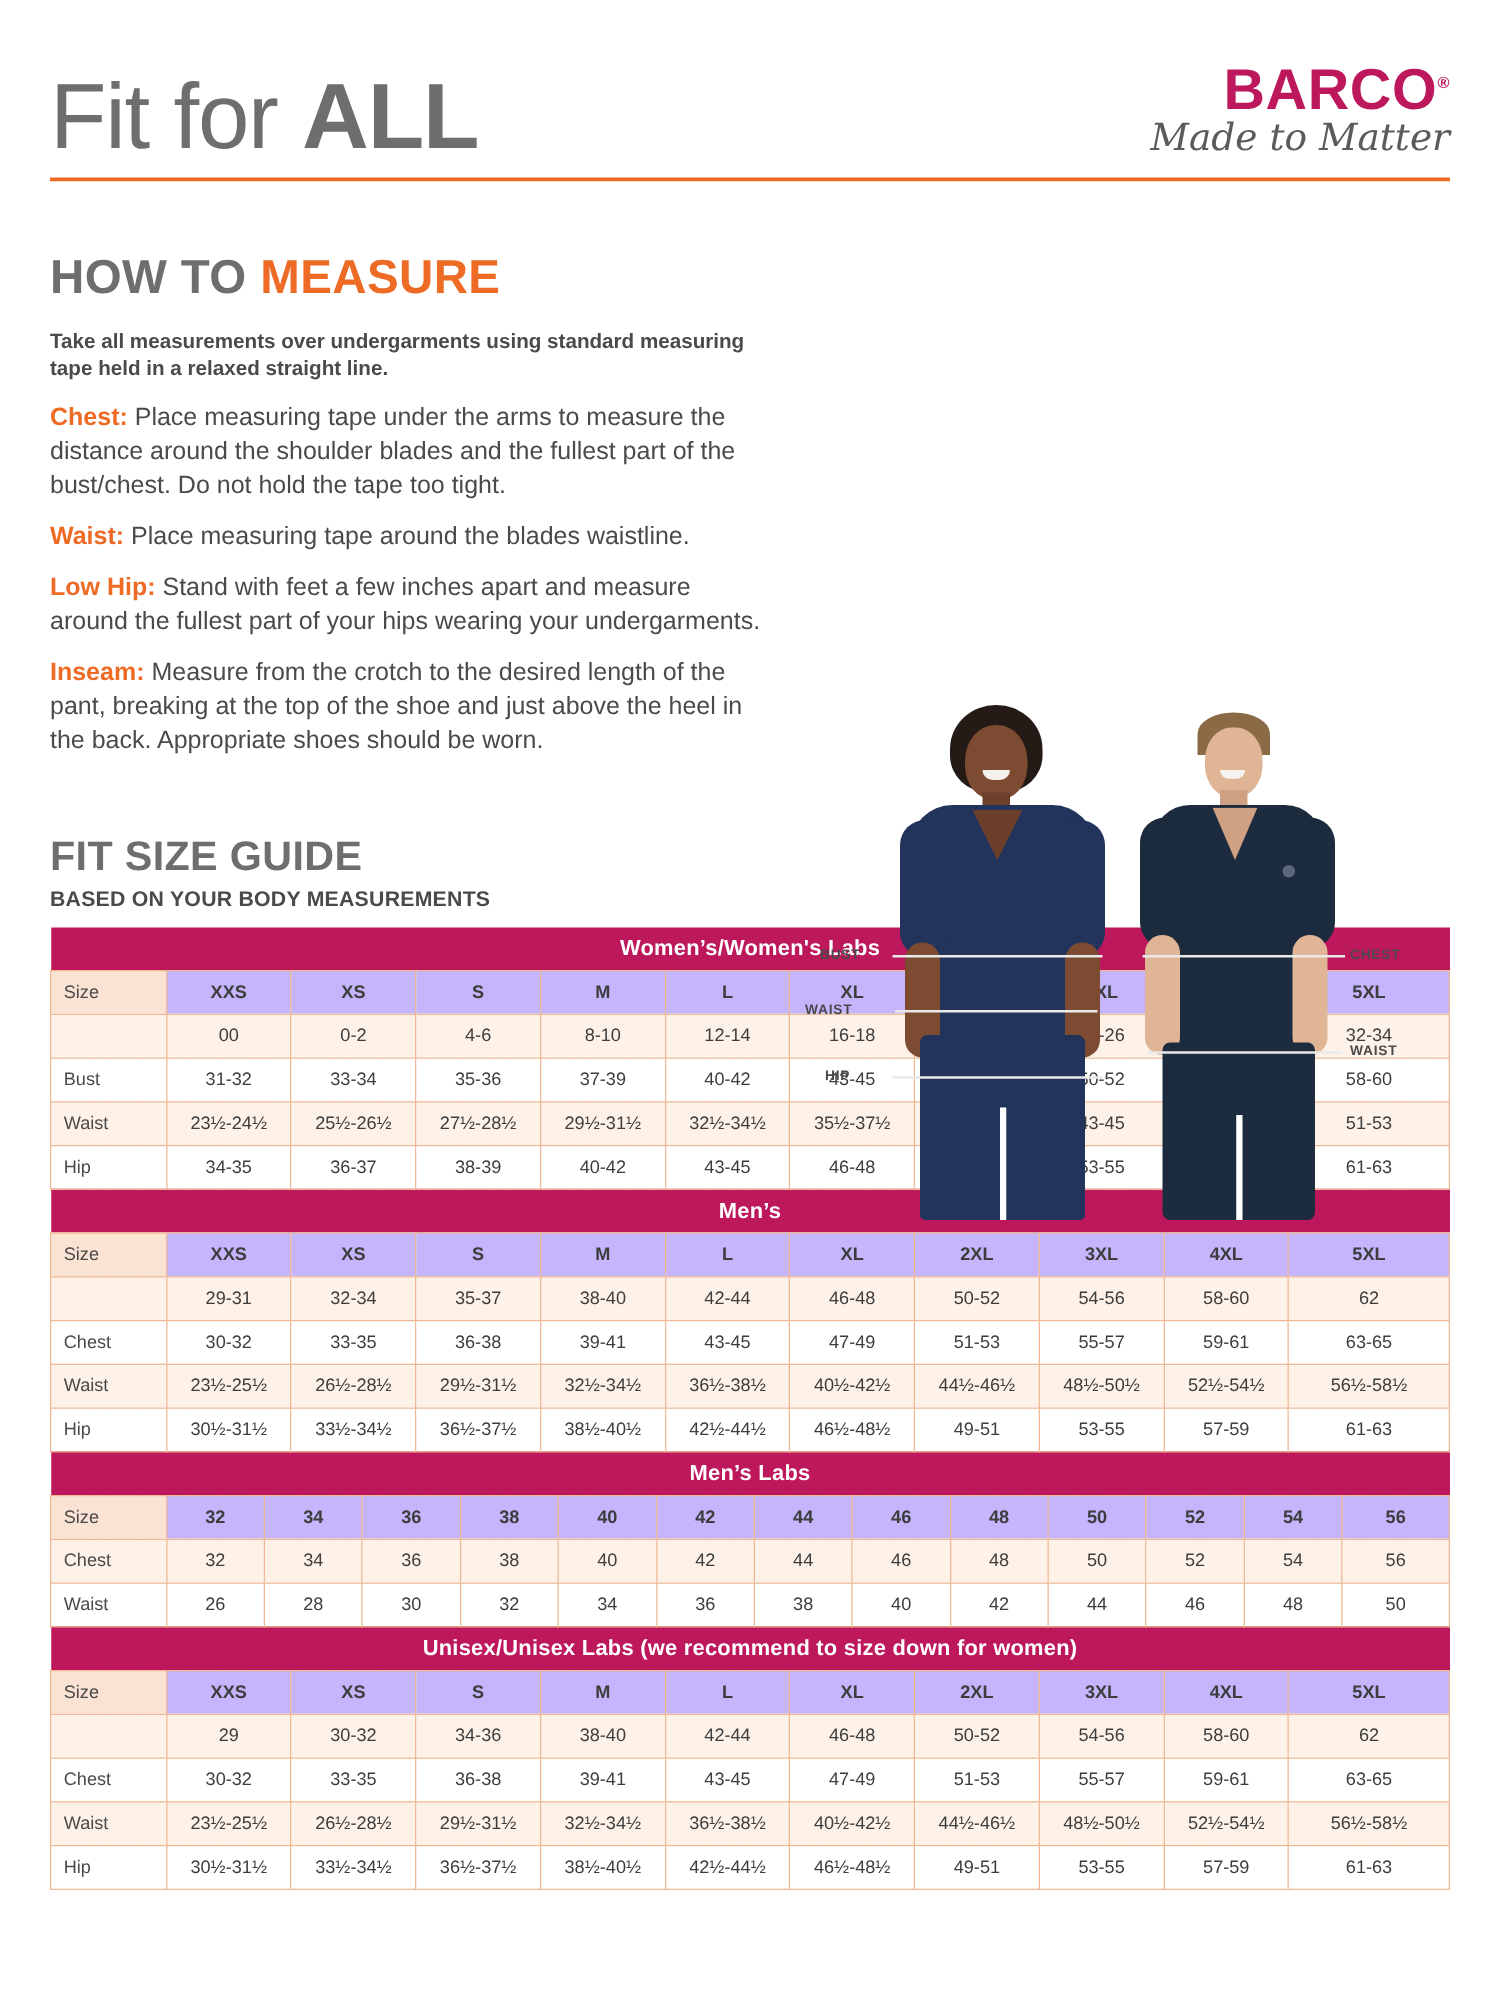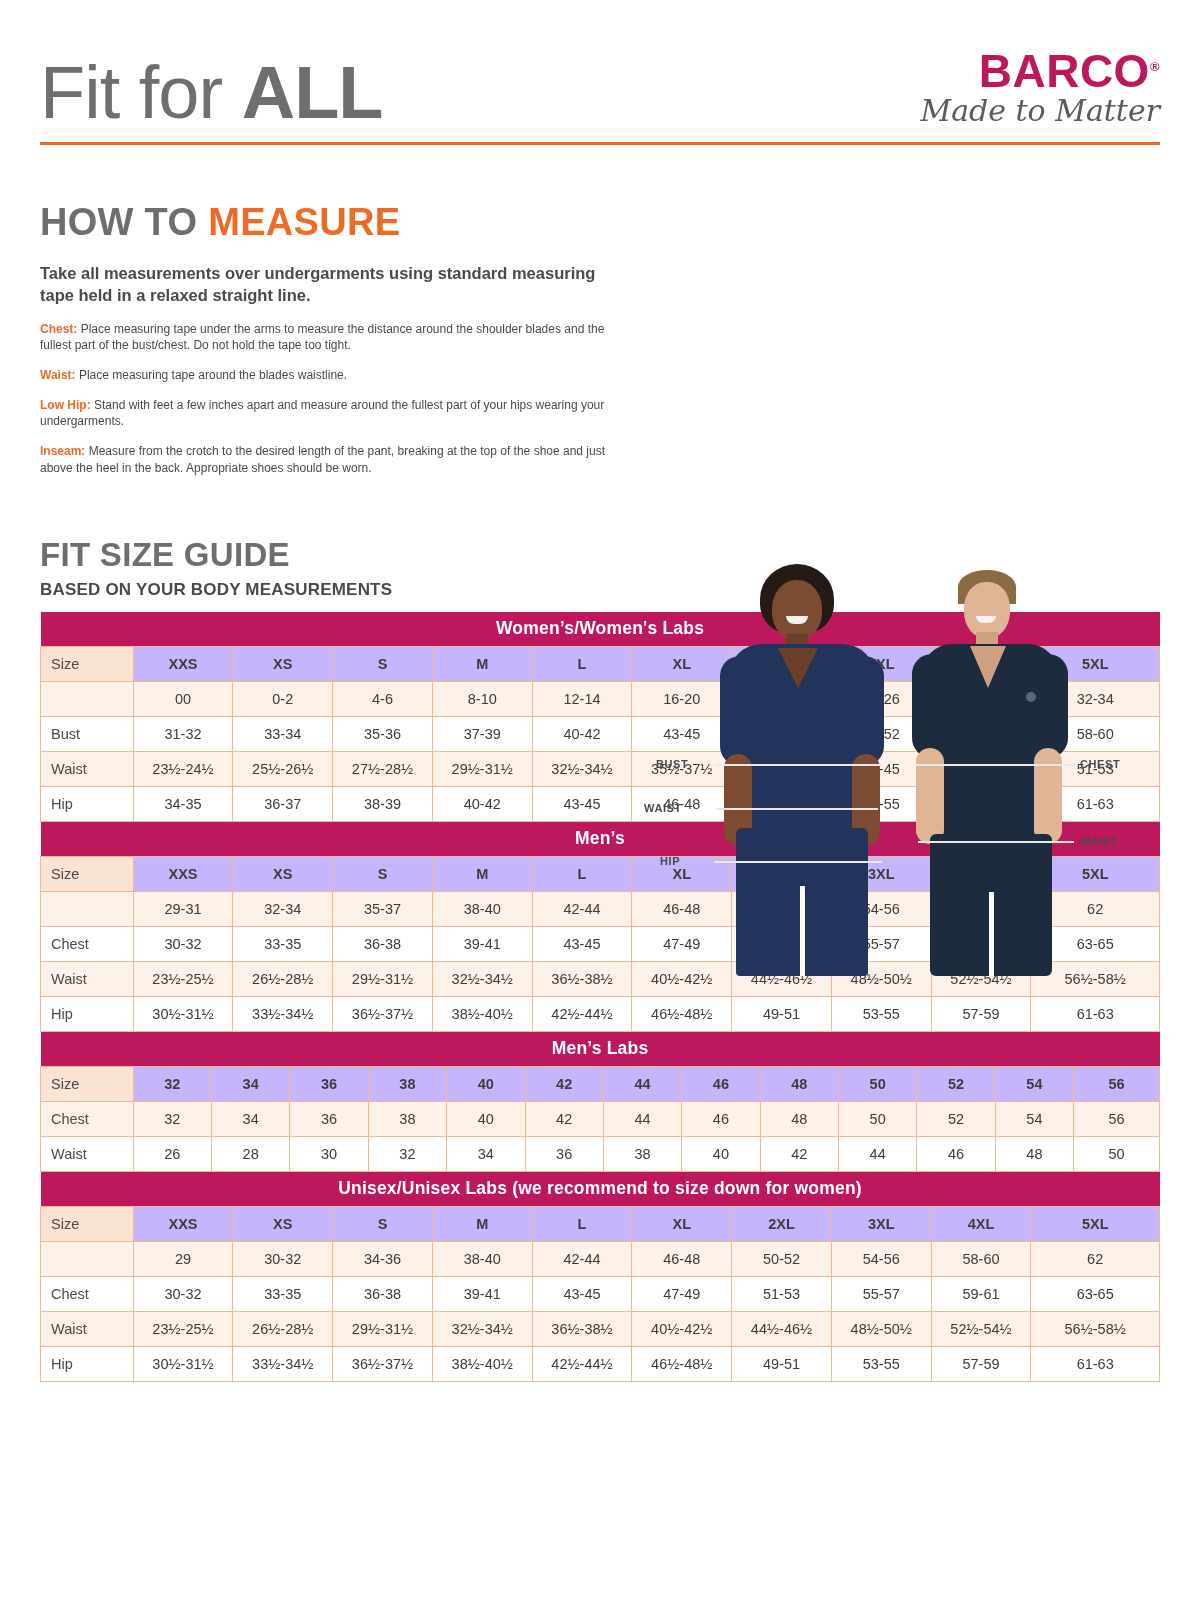--- a/index.html
+++ b/index.html
@@ -92,21 +92,21 @@
     width: 580px;
   }
   .lead {
     font-size: 16.5px;
     font-weight: 700;
     color: #4a4a4a;
     line-height: 1.35;
     margin-top: 18px;
   }
   .para {
-    font-size: 12px;
+    font-size: 20px;
     line-height: 1.35;
     margin-top: 14px;
     color: #4a4a4a;
   }
   .para .lbl {
     color: #ee6b26;
     font-weight: 700;
   }
 
   
@@ -304,21 +304,21 @@
           <td colspan="14">4XL</td>
           <td colspan="18">5XL</td>
         </tr>
         <tr class="alt">
           <td class="rowhead" colspan="13"></td>
           <td colspan="14">00</td>
           <td colspan="14">0-2</td>
           <td colspan="14">4-6</td>
           <td colspan="14">8-10</td>
           <td colspan="14">12-14</td>
-          <td colspan="14">16-20</td>
+          <td colspan="14">16-18</td>
           <td colspan="14">20-22</td>
           <td colspan="14">24-26</td>
           <td colspan="14">28-30</td>
           <td colspan="18">32-34</td>
         </tr>
         <tr class="plain">
           <td class="rowhead" colspan="13">Bust</td>
           <td colspan="14">31-32</td>
           <td colspan="14">33-34</td>
           <td colspan="14">35-36</td>

